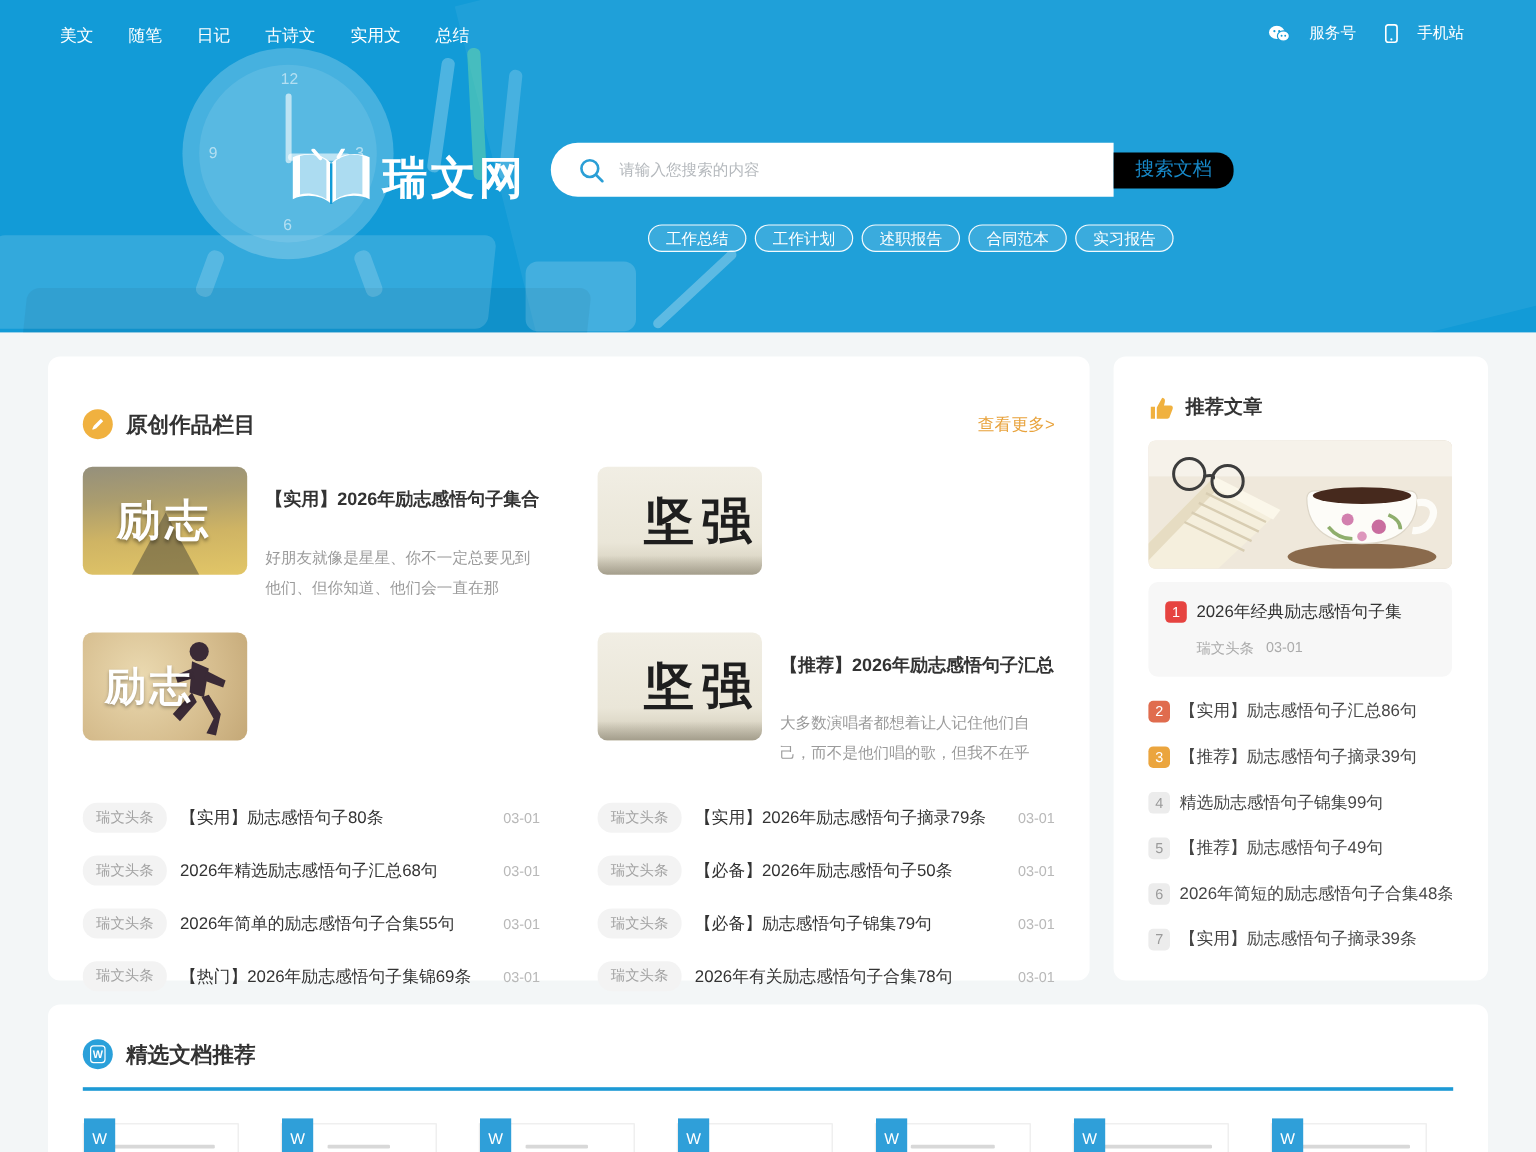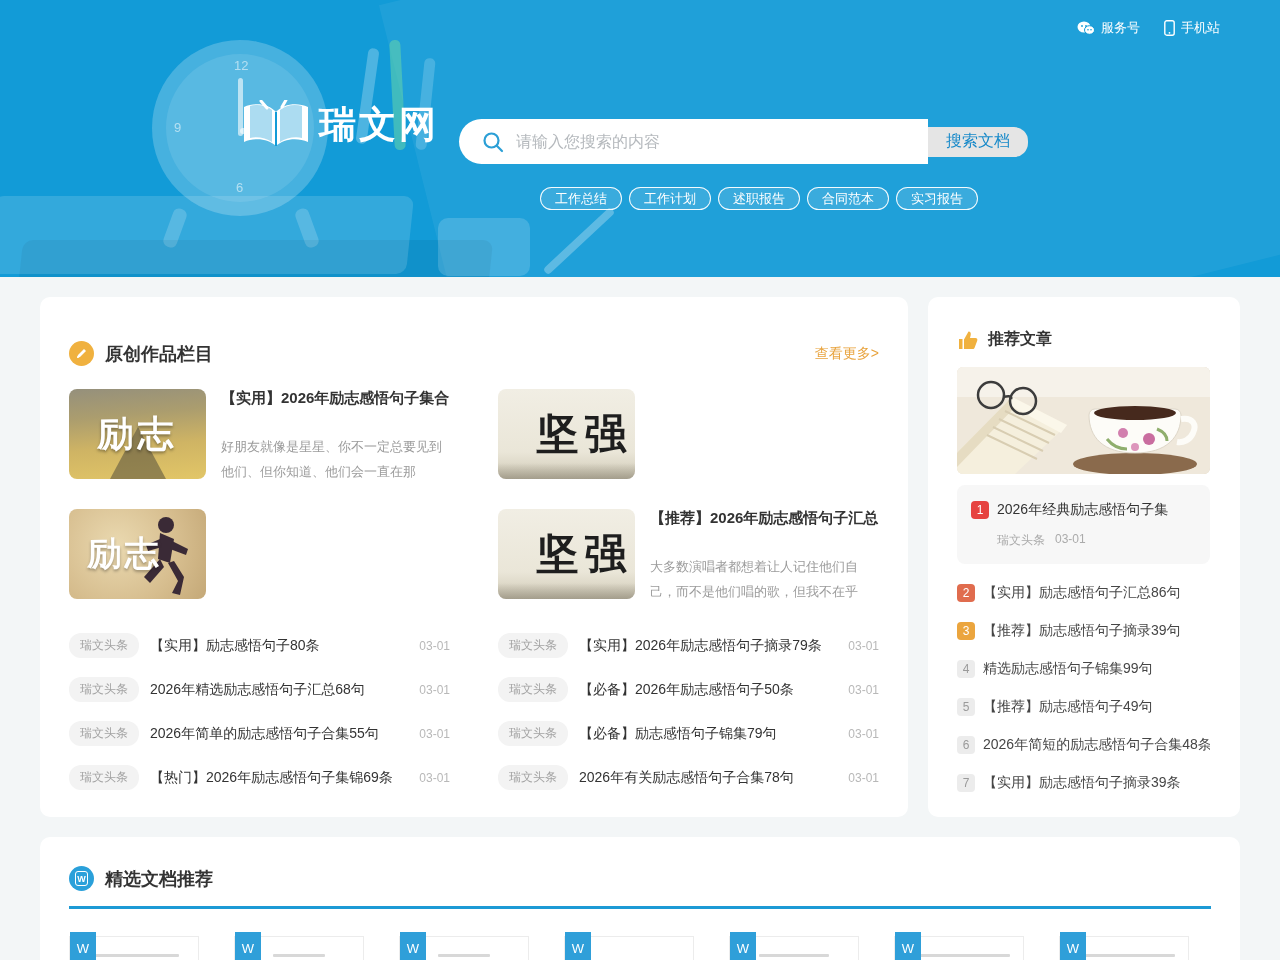--- a/index.html
+++ b/index.html
@@ -21,31 +21,31 @@
   .book-stack2 { left:20px; top:240px; width:470px; height:60px; background:rgba(0,60,90,.10); border-radius:10px; transform:skewX(-6deg); }
   .pencil1 { left:362px; top:48px; width:11px; height:96px; background:rgba(255,255,255,.25); border-radius:5px; transform:rotate(8deg); }
   .pencil2 { left:392px; top:40px; width:11px; height:110px; background:rgba(102,214,170,.55); border-radius:5px; transform:rotate(-3deg); }
   .pencil3 { left:420px; top:58px; width:11px; height:92px; background:rgba(255,255,255,.18); border-radius:5px; transform:rotate(6deg); }
   .pen-cup { left:438px; top:218px; width:92px; height:58px; background:rgba(255,255,255,.16); border-radius:10px; }
   .pencil4 { left:575px; top:195px; width:8px; height:92px; background:rgba(255,255,255,.28); border-radius:4px; transform:rotate(47deg); }
 
   .topnav { position:absolute; top:19px; left:44px; display:flex; gap:17px; z-index:5; }
   .topnav a { color:#fff; font-size:14px; text-decoration:none; padding:2px 6px; white-space:nowrap; }
   .topright { position:absolute; top:19px; right:60px; display:flex; gap:24px; z-index:5; }
-  .topright .tr-item { display:flex; align-items:center; gap:6px; color:#fff; font-size:13px; cursor:pointer; }
-
-  .logo { position:absolute; top:100px; left:241px; display:flex; align-items:center; z-index:5; }
+  .topright .tr-item { display:flex; align-items:center; gap:16px; color:#fff; font-size:13px; cursor:pointer; }
+
+  .logo { position:absolute; top:124px; left:241px; display:flex; align-items:center; z-index:5; }
   .logo-text { color:#fff; font-size:37px; font-weight:bold; letter-spacing:3px; margin-left:8px; }
 
   .search-row { position:absolute; top:119px; left:459px; display:flex; align-items:center; z-index:5; }
   .search-box { width:469px; height:45px; background:#fff; border-radius:23px 0 0 23px; display:flex; align-items:center; }
   .search-box svg { margin-left:23px; flex-shrink:0; }
-  .search-box input { border:none; outline:none; margin-left:12px; font-size:16px; color:#666; width:380px; background:transparent; font-family:inherit; }
+  .search-box input { border:none; outline:none; margin-left:12px; font-size:13px; color:#666; width:380px; background:transparent; font-family:inherit; }
   .search-box input::placeholder { color:#b5b9bd; }
-  .search-btn { width:100px; height:30px; background:#e5e5e5; color:#1789c9; font-size:16px; border:none; border-radius:0 14px 14px 0; cursor:pointer; font-family:inherit; }
+  .search-btn { width:100px; height:30px; background:#000000; color:#1789c9; font-size:16px; border:none; border-radius:0 14px 14px 0; cursor:pointer; font-family:inherit; }
 
   .hot-tags { position:absolute; top:187px; left:540px; display:flex; gap:7px; z-index:5; }
   .hot-tag { height:23px; line-height:21px; padding:0 14px; border:1px solid rgba(255,255,255,.95); border-radius:13px; color:#fff; font-size:13px; background:rgba(255,255,255,.12); cursor:pointer; white-space:nowrap; }
 
   
   .main-wrap { display:flex; gap:20px; margin:20px 40px 0;justify-content:space-between; }
   .card { background:#fff; border-radius:10px; }
   .main-card { width:868px; height:520px; padding:44px 29px 0; }
   .side-card { width:312px; height:520px; padding:32px 30px 0 29px; }
 
@@ -62,21 +62,21 @@
   .thumb-road { background:linear-gradient(175deg,#95907c 0%,#ab9d6e 30%,#cfb464 62%,#e2c667 100%); }
   .thumb-road::after { content:""; position:absolute; bottom:0; left:50%; margin-left:-28px; border-left:28px solid transparent; border-right:28px solid transparent; border-bottom:52px solid rgba(84,78,60,.55); }
   .thumb-road .thumb-text { position:relative; z-index:2; color:#fff; font-size:36px; font-weight:bold; text-shadow:0 2px 3px rgba(0,0,0,.35); letter-spacing:4px; }
   .thumb-ink { background:linear-gradient(180deg,#f1eee4 0%,#eae6d8 70%,#cfc9b6 100%); }
   .thumb-ink::after { content:""; position:absolute; bottom:0; left:0; right:0; height:16px; background:linear-gradient(to top,rgba(110,104,88,.45),transparent); }
   .thumb-ink .thumb-text { color:#1e1e1e; font-size:42px; font-weight:bold; font-family:"Liberation Serif","DejaVu Serif",serif; letter-spacing:6px;margin-left:36px; }
   .thumb-run { background:radial-gradient(circle at 35% 40%,#ead9b0 0%,#d6bd8e 60%,#c4a877 100%); }
   .runner { position:absolute; right:14px; top:6px; width:62px; height:84px; }
   .thumb-run .thumb-text { position:relative; z-index:2; color:#fff; font-size:34px; font-weight:bold; text-shadow:0 2px 3px rgba(0,0,0,.3); letter-spacing:3px; margin-right:26px; }
   .feat-body { margin-left:15px; min-width:0; }
-  .feat-title { font-size:15px; font-weight:bold; color:#333; margin-top:0; white-space:nowrap; }
+  .feat-title { font-size:15px; font-weight:bold; color:#333; margin-top:18px; white-space:nowrap; }
   .feat-desc { margin-top:26px; font-size:13px; color:#9b9b9b; line-height:25px; max-height:50px; overflow:hidden; }
 
   .news-grid { margin-top:29px; display:grid; grid-template-columns:1fr 1fr; column-gap:48px; row-gap:19px; }
   .news-row { display:flex; align-items:center; cursor:pointer; }
   .news-tag { background:#f3f3f3; color:#a3a3a3; font-size:12px; padding:4px 11px; border-radius:12px; flex-shrink:0; }
   .news-title { margin-left:11px; font-size:14px; color:#333; flex:1; white-space:nowrap; overflow:hidden; text-overflow:ellipsis; }
   .news-date { color:#b8b8b8; font-size:12px; margin-left:8px; flex-shrink:0; }
 
   
   .side-img { margin-top:17px; height:107px; border-radius:6px; overflow:hidden; background:linear-gradient(105deg,#f2ece1,#ddd2c0); cursor:pointer; }
@@ -119,20 +119,28 @@
   <div class="deco clock-leg-l"></div>
   <div class="deco clock-leg-r"></div>
   <div class="deco book-stack2"></div>
   <div class="deco book-stack"></div>
   <div class="deco pencil1"></div>
   <div class="deco pencil2"></div>
   <div class="deco pencil3"></div>
   <div class="deco pen-cup"></div>
   <div class="deco pencil4"></div>
 
+  <nav class="topnav">
+    <a href="#">美文</a>
+    <a href="#">随笔</a>
+    <a href="#">日记</a>
+    <a href="#">古诗文</a>
+    <a href="#">实用文</a>
+    <a href="#">总结</a>
+  </nav>
 
   <div class="topright">
     <div class="tr-item">
       <svg width="18" height="14" viewBox="0 0 18 14">
         <ellipse cx="7" cy="6" rx="6.5" ry="5.5" fill="#fff"></ellipse>
         <ellipse cx="12.5" cy="9" rx="5" ry="4.3" fill="#fff" stroke="#129bd7" stroke-width="1"></ellipse>
         <circle cx="5" cy="5" r="0.9" fill="#129bd7"></circle>
           <circle cx="9" cy="5" r="0.9" fill="#129bd7"></circle>
         <circle cx="11" cy="8.8" r="0.8" fill="#129bd7"></circle>
           <circle cx="14" cy="8.8" r="0.8" fill="#129bd7"></circle>

